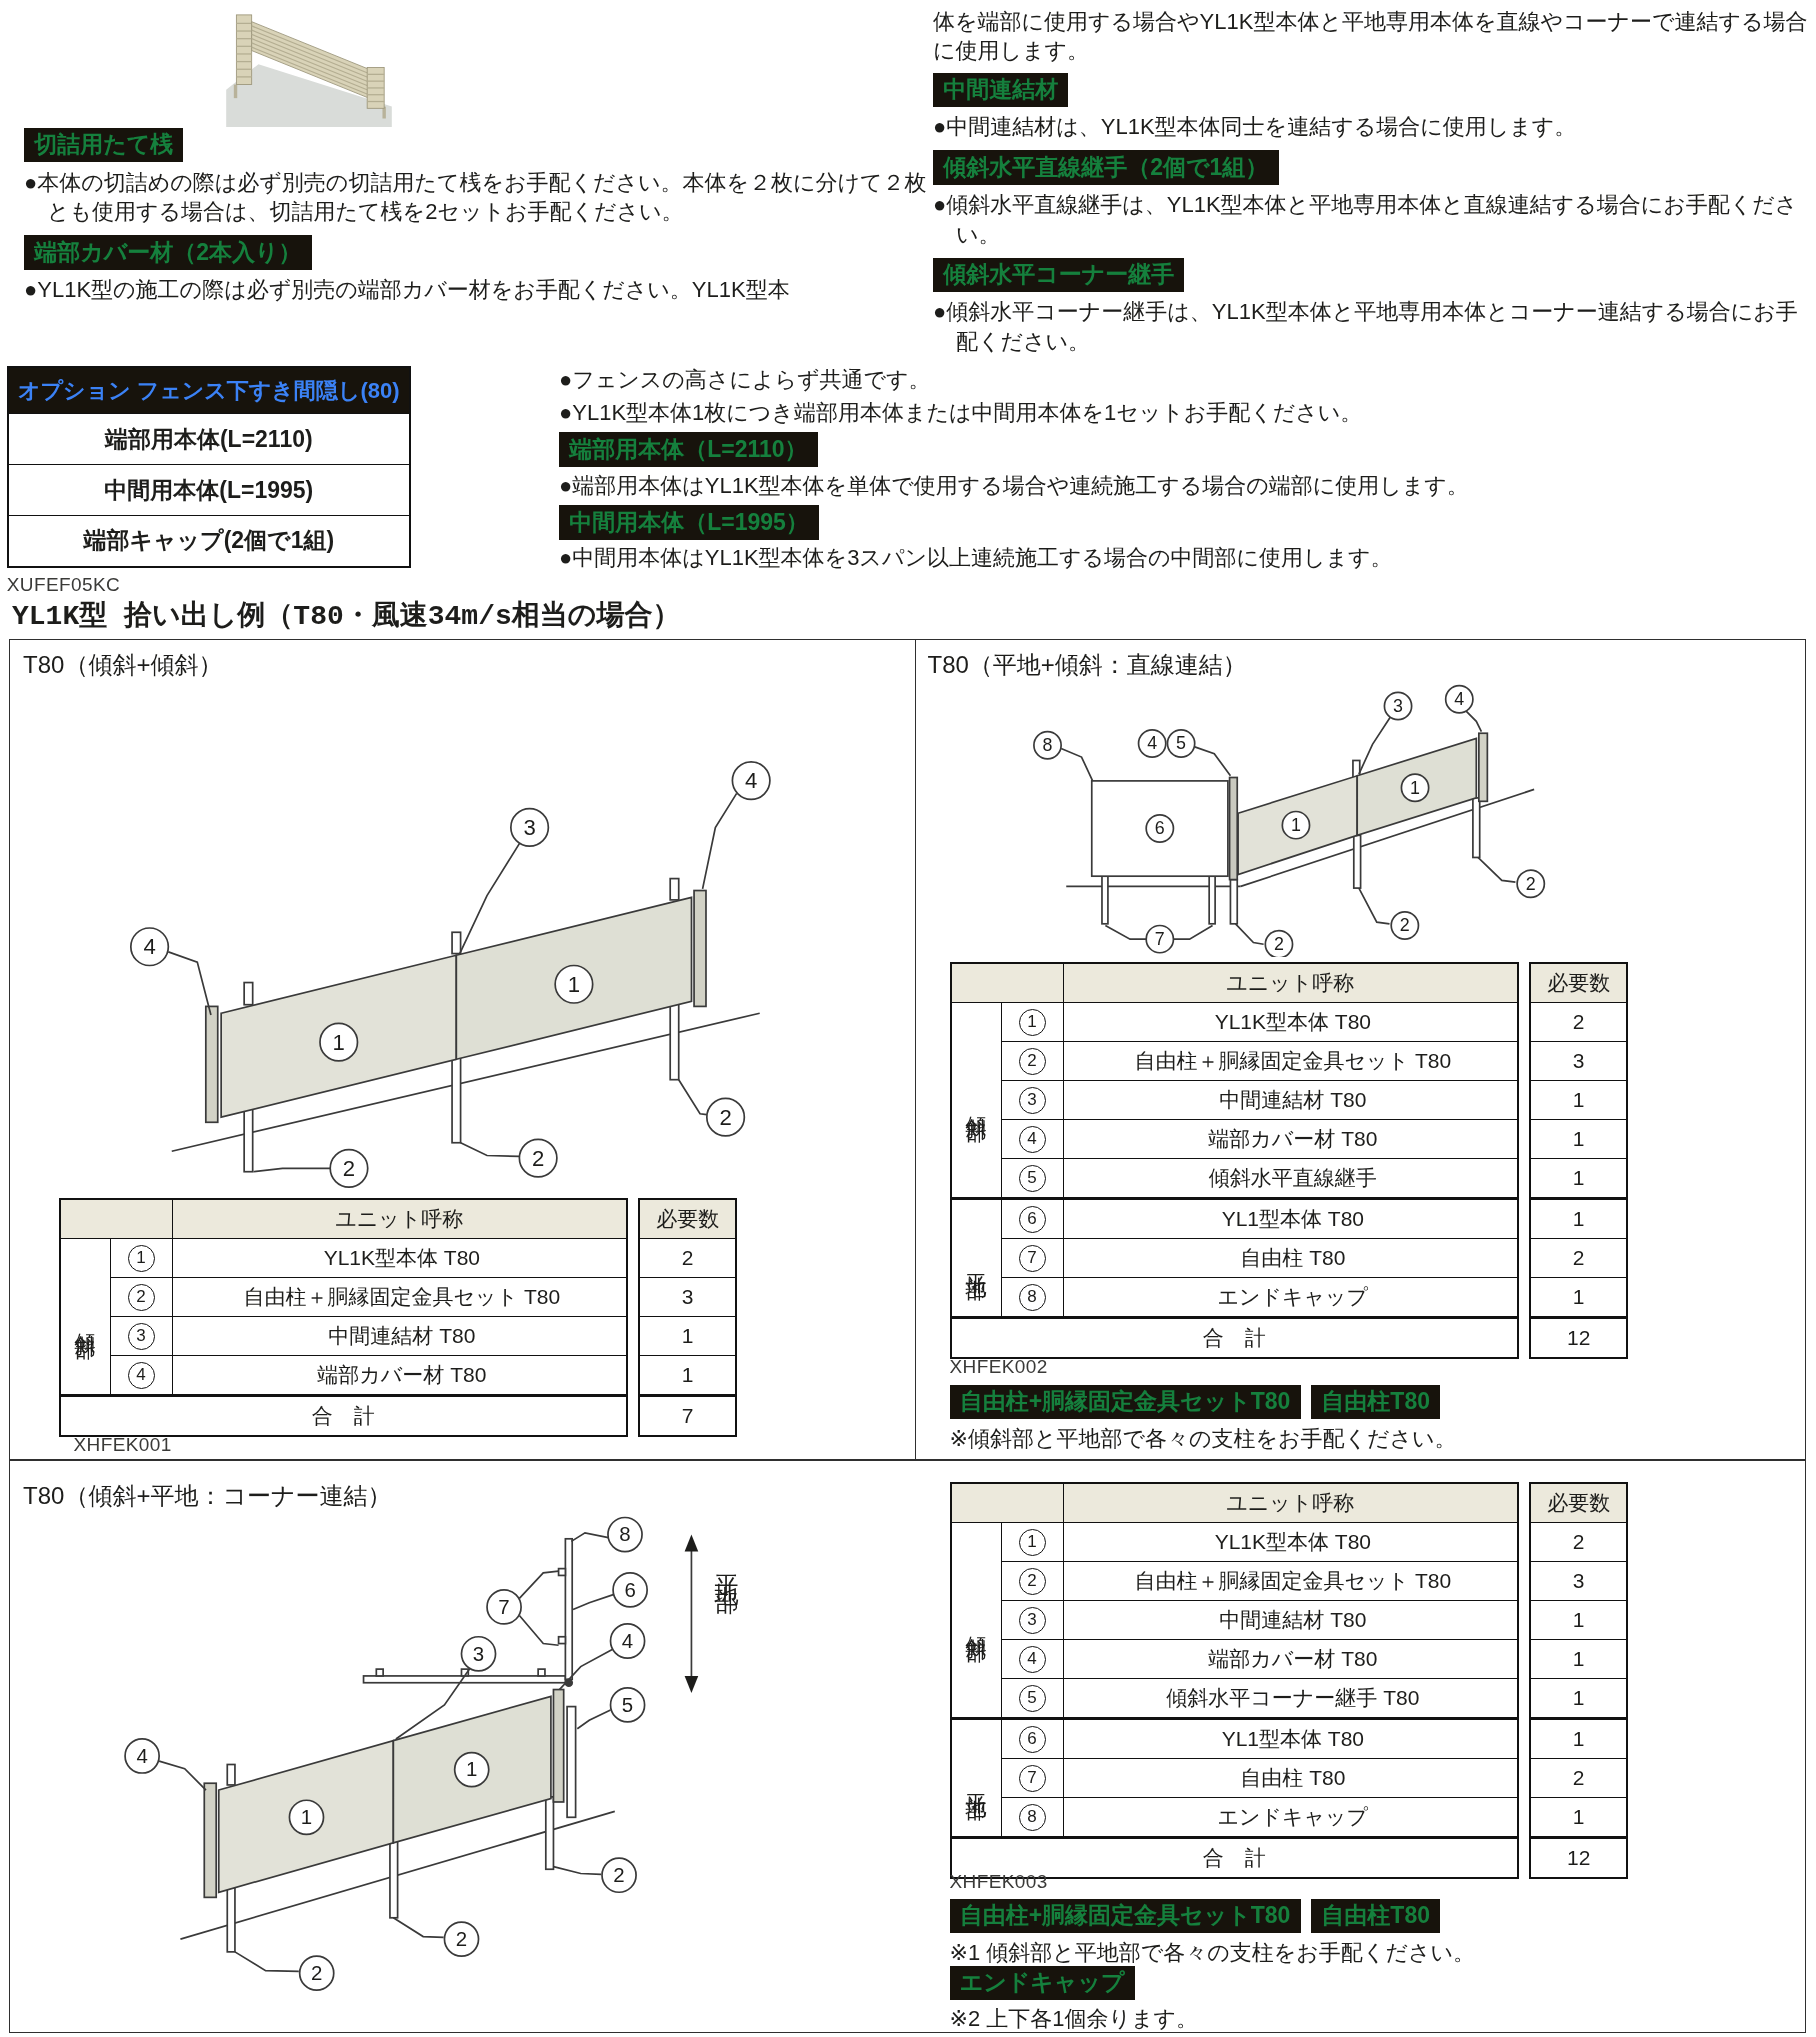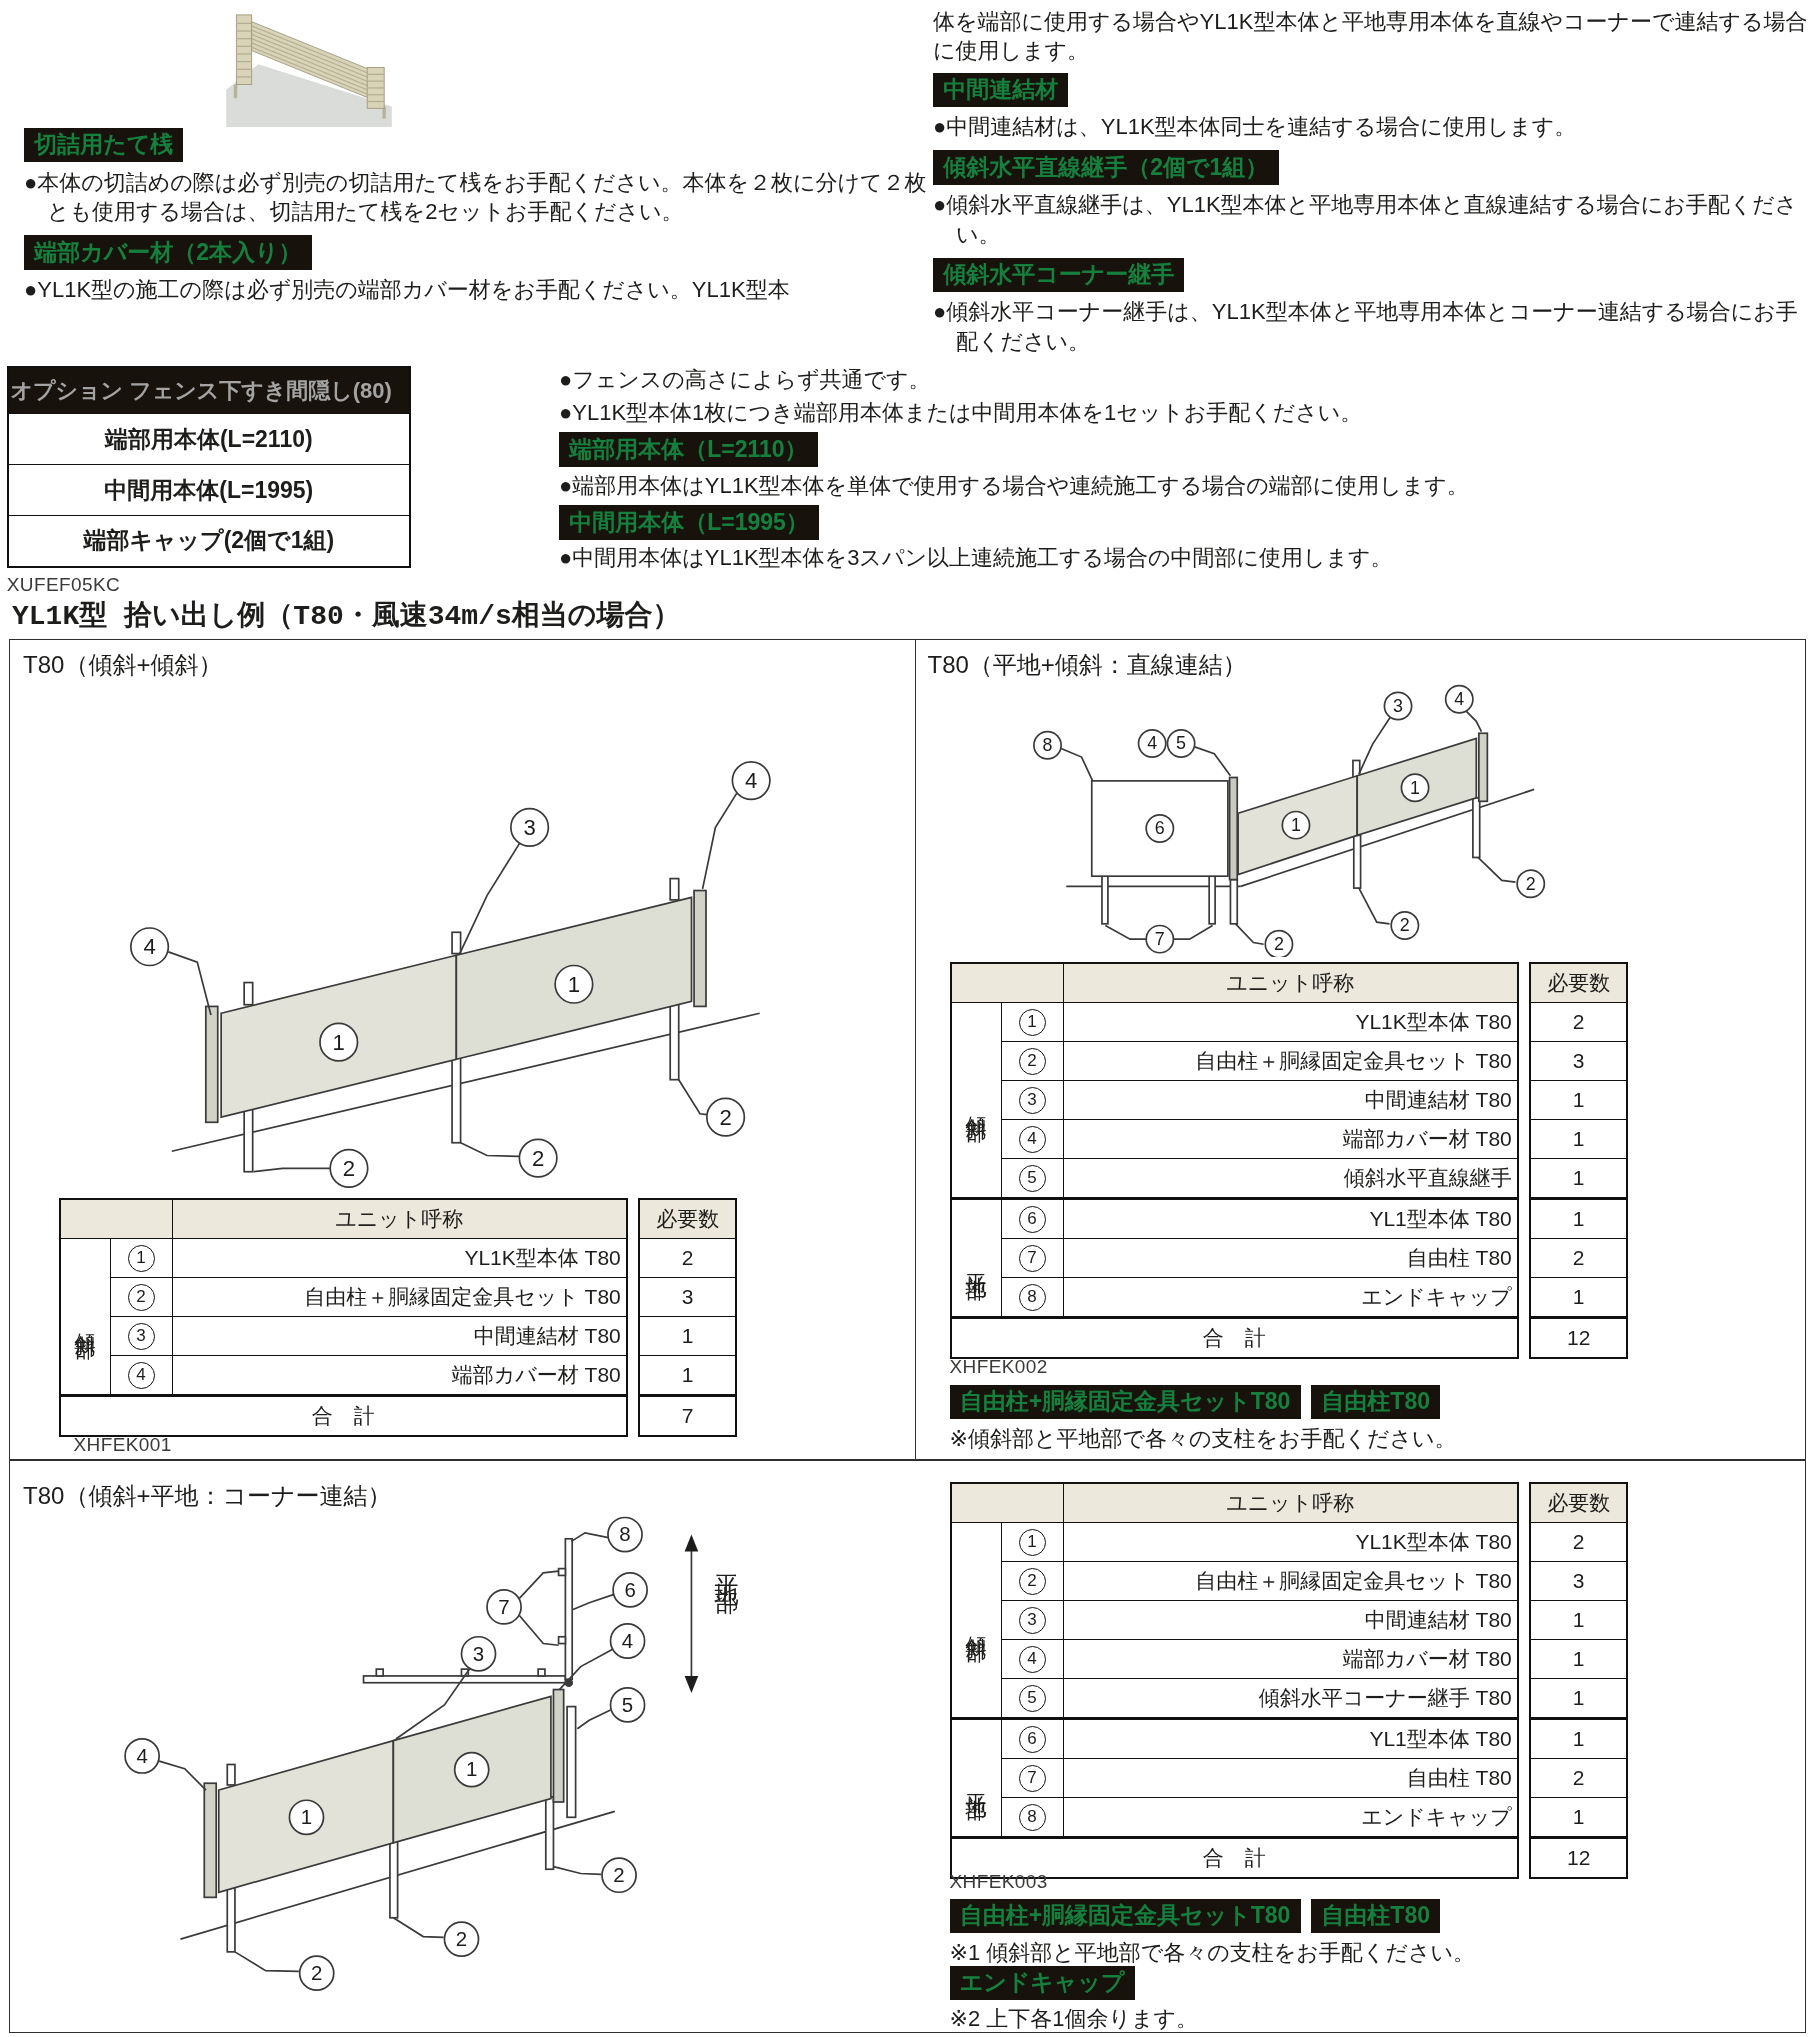--- a/index.html
+++ b/index.html
@@ -9,22 +9,22 @@
   }
   .badge{display:inline-block;background:#17130c;color:#15803d;font-weight:bold;
          font-size:23px;line-height:1.25;padding:2.6px 10.2px 3.4px;margin:1.7px 0;}
   .para{font-size:22px;line-height:1.34;padding-left:23px;text-indent:-23px;margin:3.4px 0 6.8px;}
   .plain{font-size:22px;line-height:1.34;margin:1.7px 0 5.1px;}
   .code{font-size:19px;color:#3a3a38;letter-spacing:0.4px;}
   .abs{position:absolute;}
 
   
   .opt{width:400px;border:2.6px solid #111;}
-  .opt-title{background:#17130c;color:#a3a3a3;font-weight:bold;font-size:22px;
-             padding:7.7px 1.7px;}
+  .opt-title{background:#17130c;color:#3b82f6;font-weight:bold;font-size:22px;
+             text-align:center;padding:7.7px 1.7px;}
   .opt-row{border-top:1.7px solid #111;font-size:23px;font-weight:bold;text-align:center;
            padding:9.4px 1.7px;background:#fff;}
 
   
   .sec-title{font-size:28px;font-weight:bold;}
 
   
   .main{position:absolute;left:8.5px;top:639px;width:1797px;height:1394px;
         border:1.7px solid #2f2f2f;box-sizing:border-box;background:#fff;}
   .div-v{position:absolute;left:905px;top:0;width:1.7px;height:819px;background:#2f2f2f;}
@@ -36,21 +36,21 @@
   .bom table{border-collapse:collapse;table-layout:fixed;font-size:21px;background:#fff;}
   .bom .tmain{border:2.6px solid #111;}
   .bom .tqty{border:2.6px solid #111;margin-left:10.2px;}
   .bom td{border:1.7px solid #111;height:38px;padding:0 5.1px;vertical-align:middle;}
   .bom .hd{background:#ece9dc;text-align:center;font-size:21px;}
   .bom .corner{width:101px;}
   .bom .hname{width:443px;}
   .bom .gcell{width:44px;text-align:center;padding:0;}
   .bom .gcell span{writing-mode:vertical-rl;text-orientation:upright;font-size:21px;letter-spacing:2.6px;}
   .bom .ncell{width:55px;text-align:center;padding:0;}
-  .bom .name{text-align:right;padding-left:10.2px;}
+  .bom .name{text-align:center;padding-left:10.2px;}
   .bom .qtyc{width:85px;text-align:center;}
   .bom .gbreak td{border-top:3.4px solid #111;}
   .bom .trow td{border-top:3.4px solid #111;text-align:center;}
   .circ{display:inline-block;width:27px;height:27px;border:1.7px solid #111;border-radius:50%;
         line-height:24px;text-align:center;font-size:17px;box-sizing:border-box;background:#fff;}
 
   .vlabel{writing-mode:vertical-rl;text-orientation:upright;font-size:24px;letter-spacing:6.8px;}
   svg text{font-family:"Liberation Sans","DejaVu Sans",sans-serif;}
 </style>
 </head>

